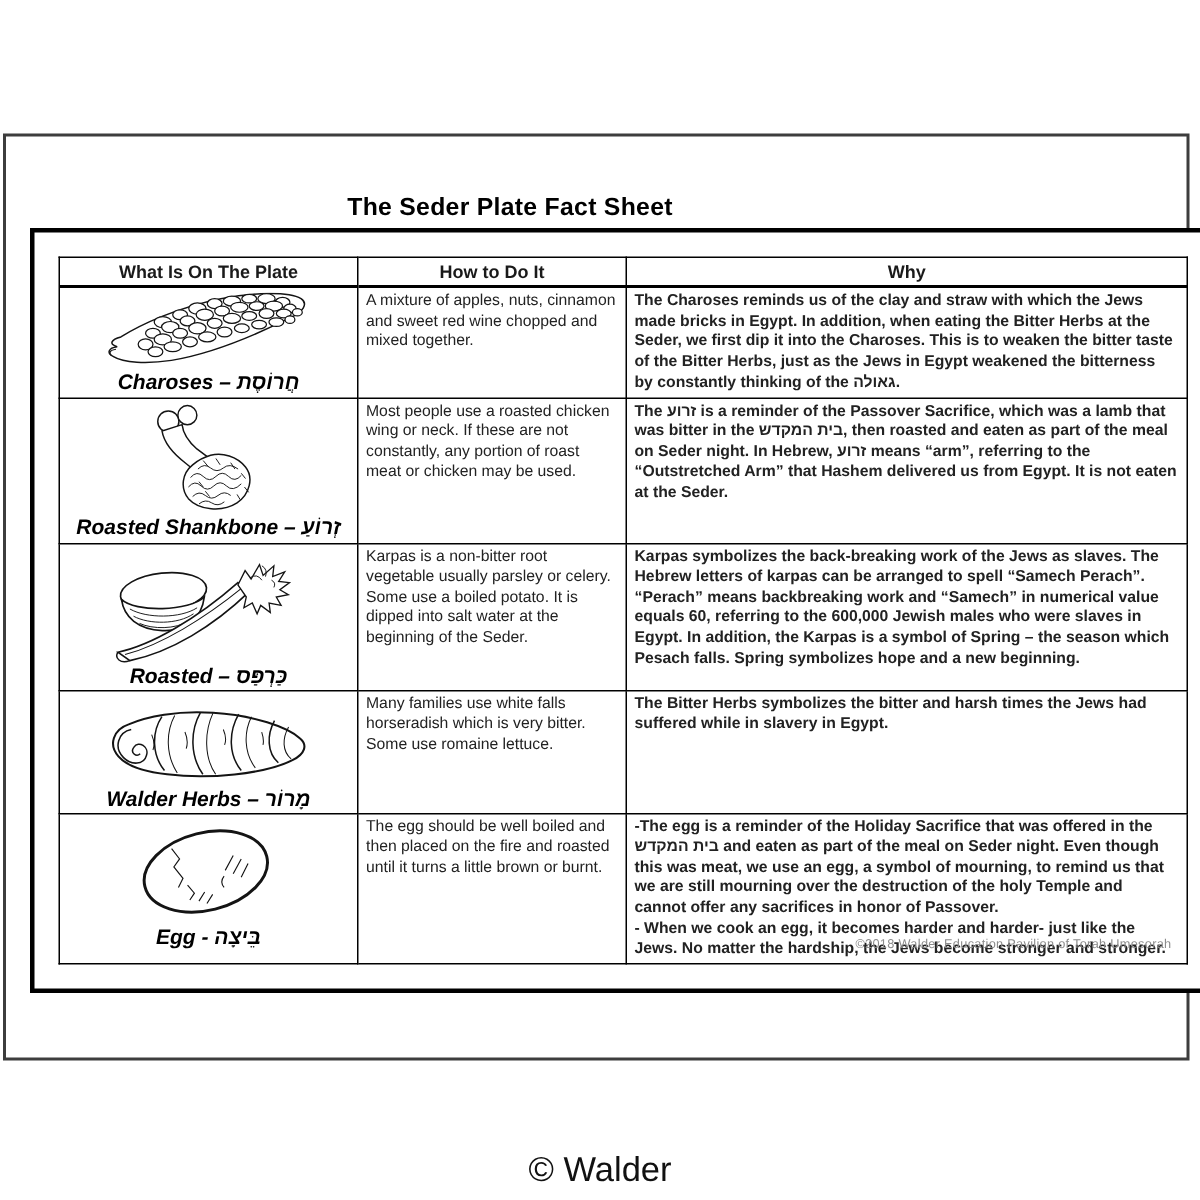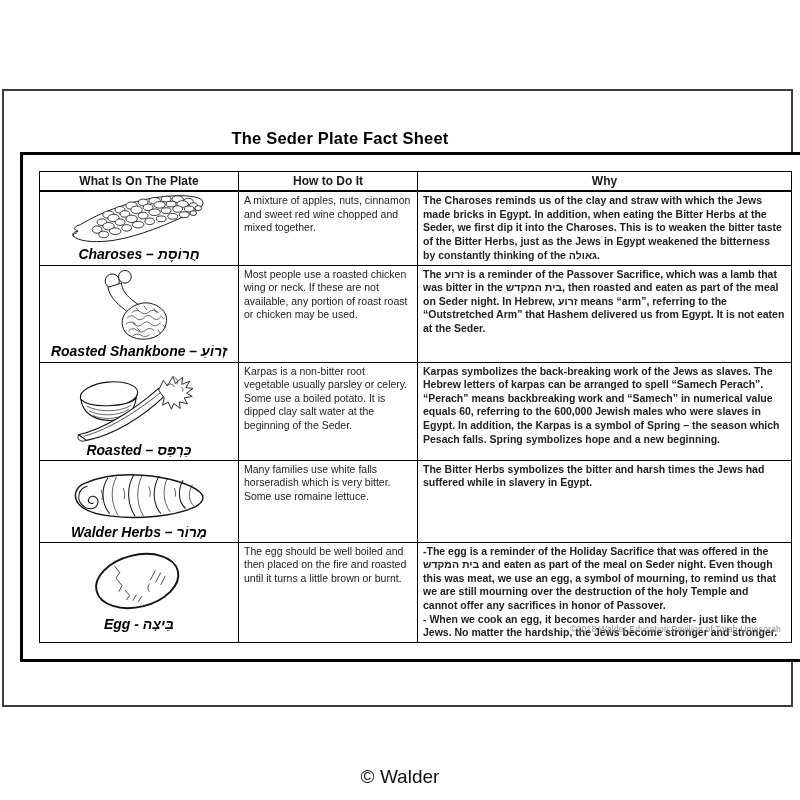--- a/index.html
+++ b/index.html
@@ -42,21 +42,21 @@
     font-size:14px;font-weight:bold;color:#000;white-space:nowrap;
     padding-bottom:1px;
     font-style:italic;
   }
   .copyright{
     position:absolute;left:20px;top:624px;width:761px;text-align:right;
     font-size:8.5px;color:#8c8c8c;letter-spacing:.2px;
   }
   .bottom-caption{
     position:absolute;left:0;top:766px;width:800px;text-align:center;
-    font-size:19px;color:#111;
+    font-size:23px;color:#111;
   }
   svg .ln{fill:none;stroke:#141414;}
 </style>
 </head>
 <body>
 
 <div class="doc-frame"></div>
 
 <div class="sheet-title">The Seder Plate Fact Sheet</div>
 
@@ -139,21 +139,21 @@
             <path d="M48,70 q6,-7 12,-1 q6,6 12,0 q6,-6 12,0 q6,6 12,-1"></path>
             <path d="M46,79 q6,-7 12,-1 q6,6 12,0 q6,-6 12,0 q6,6 14,-2"></path>
             <path d="M50,88 q6,-6 12,-1 q6,5 12,0 q6,-5 12,0"></path>
             <path d="M56,95 q6,-5 12,-1 q6,4 12,-1"></path>
             <path d="M60,54 l5,6 M72,52 l4,6 M86,56 l4,6 M96,66 l4,5 M99,79 l4,5 M92,86 l3,5 M56,74 l4,5 M62,83 l4,5"></path>
           </g>
         </svg>
         <div class="item-label">Roasted Shankbone – זְרוֹעַ</div>
       </div>
     </td>
-    <td class="how">Most people use a roasted chicken wing or neck. If these are not available, any portion of roast roast or chicken may be used.</td>
+    <td class="how">Most people use a roasted chicken wing or neck. If these are not constantly, any portion of roast meat or chicken may be used.</td>
     <td class="why">The זרוע is a reminder of the Passover Sacrifice, which was a lamb that was bitter in the בית המקדש, then roasted and eaten as part of the meal on Seder night. In Hebrew, זרוע means “arm”, referring to the “Outstretched Arm” that Hashem delivered us from Egypt.  It is not eaten at the Seder.</td>
   </tr>
 
   <tr style="height:98px;">
     <td class="item">
       <div class="item-cell">
         <svg class="item-art" width="140" height="76" viewBox="0 0 175 95">
           <ellipse cx="50" cy="36" rx="36" ry="16" fill="#fff" stroke="#141414" stroke-width="1.4" transform="rotate(-6 50 36)"></ellipse>
           <path fill="#fff" stroke="#141414" stroke-width="1.4" d="M15,42 C17,57 29,67 49,68 C69,69 82,57 84,40 C72,52 26,53 15,42 Z"></path>
           <g class="ln" stroke-width="0.8">
@@ -167,21 +167,21 @@
           <path fill="#fff" stroke="#141414" stroke-width="1.1" d="M112,30 l6,-12 l5,7 l7,-12 l3,9 l9,-8 l-1,9 l10,-4 l-5,8 l9,1 l-8,6 l7,4 l-10,2 l4,7 l-10,-2 l1,8 l-8,-6 l-3,7 l-4,-9 l-7,4 l2,-9 Z"></path>
           <g class="ln" stroke-width="0.8">
                   <path d="M122,24 q6,-4 10,2"></path>
                   <path d="M132,14 q5,3 3,9"></path>
                   <path d="M140,26 q4,2 2,6"></path>
                 </g>
         </svg>
         <div class="item-label">Roasted – כַּרְפַּס</div>
       </div>
     </td>
-    <td class="how">Karpas is a non-bitter root vegetable usually parsley or celery. Some use a boiled potato. It is dipped clay salt water at the beginning of the Seder.</td>
+    <td class="how">Karpas is a non-bitter root vegetable usually parsley or celery. Some use a boiled potato. It is dipped into salt water at the beginning of the Seder.</td>
     <td class="why">Karpas symbolizes the back-breaking work of the Jews as slaves. The Hebrew letters of karpas can be arranged to spell “Samech Perach”. “Perach” means backbreaking work and “Samech” in numerical value equals 60, referring to the 600,000 Jewish males who were slaves in Egypt. In addition, the Karpas is a symbol of Spring – the season which Pesach falls. Spring symbolizes hope and a new beginning.</td>
   </tr>
 
   <tr style="height:82px;">
     <td class="item">
       <div class="item-cell">
         <svg class="item-art" width="145" height="60" viewBox="0 0 170 70">
           <path fill="#fff" stroke="#141414" stroke-width="1.6" d="M22,22 C10,26 6,38 14,47 C20,54 34,59 52,61 C84,65 128,61 150,50 C160,45 162,38 156,33 C146,24 120,15 88,13 C60,11 36,16 22,22 Z"></path>
           <path class="ln" stroke-width="1.2" d="M24,26 C14,28 10,40 18,48 C24,54 34,54 36,46 C38,40 30,34 26,40 C23,44 28,48 31,45"></path>
           <g class="ln" stroke-width="1.2">

